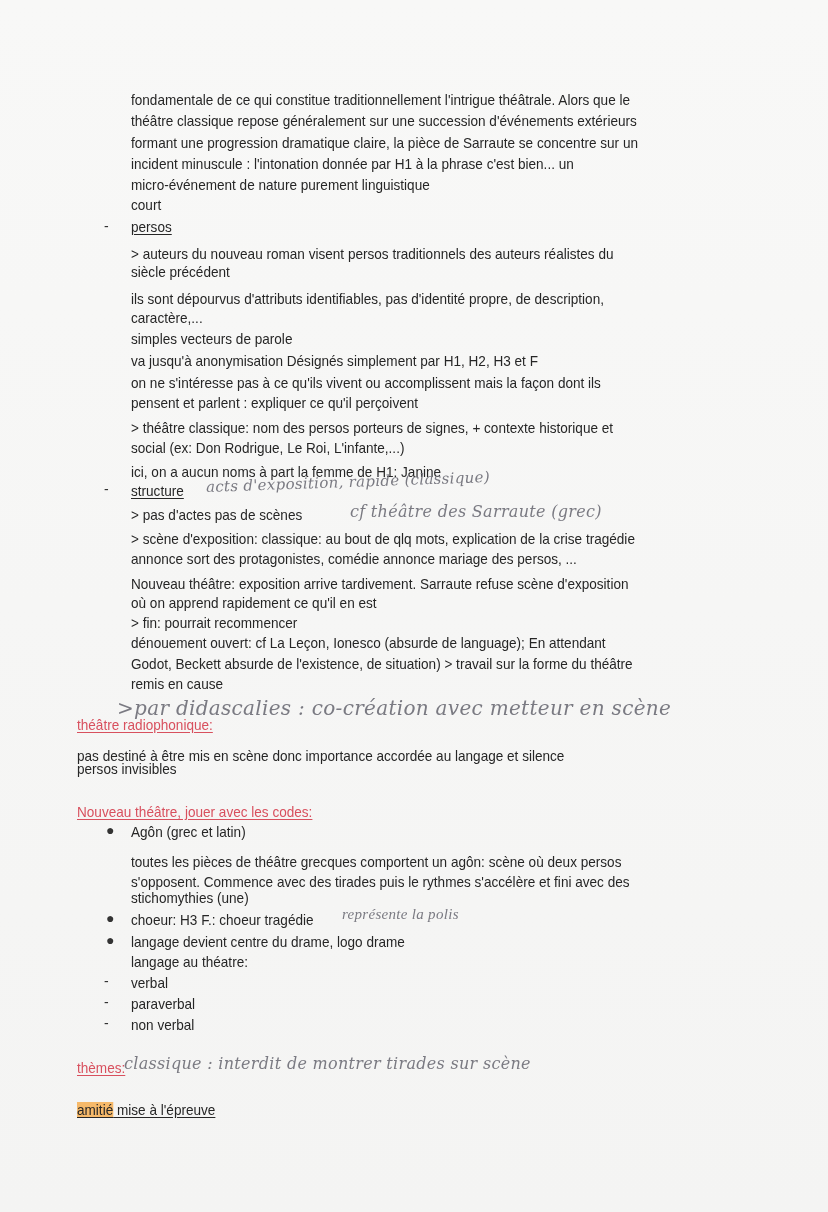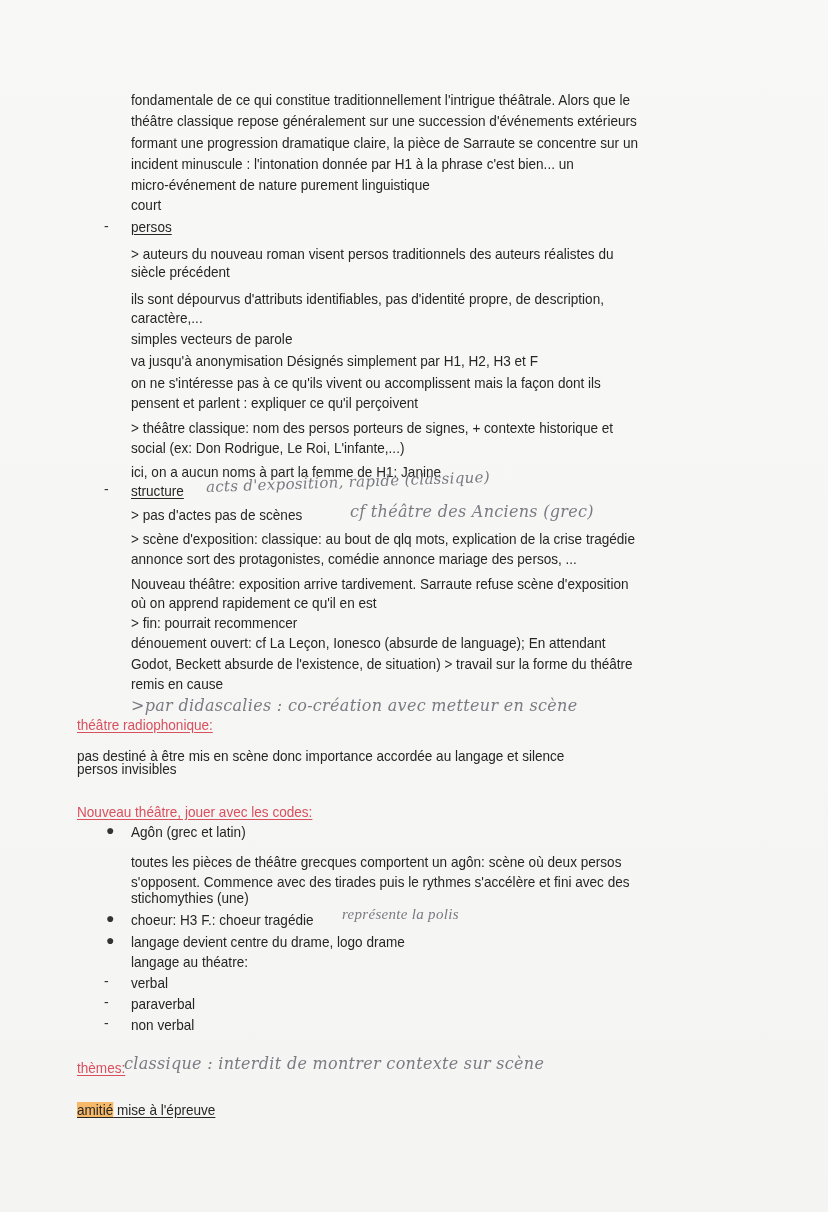--- a/index.html
+++ b/index.html
@@ -59,30 +59,30 @@
   <div class="line" style="left:131px;top:373px;">on ne s'intéresse pas à ce qu'ils vivent ou accomplissent mais la façon dont ils</div>
   <div class="line" style="left:131px;top:393px;">pensent et parlent : expliquer ce qu'il perçoivent</div>
   <div class="line" style="left:131px;top:418px;">&gt; théâtre classique: nom des persos porteurs de signes, + contexte historique et</div>
   <div class="line" style="left:131px;top:438px;">social (ex: Don Rodrigue, Le Roi, L'infante,...)</div>
   <div class="line" style="left:131px;top:462px;"> ici, on a aucun noms à part la femme de H1: Janine</div>
 
   <span class="dash" style="left:104px;top:481px;">-</span>
   <div class="line u" style="left:131px;top:481px;">structure</div>
   <div class="hand" style="left:206px;top:478px;transform:rotate(-2deg);">acts d'exposition, rapide (classique)</div>
   <div class="line" style="left:131px;top:505px;">&gt; pas d'actes pas de scènes</div>
-  <div class="hand" style="left:350px;top:502px;font-size:16px;">cf théâtre des Anciens (grec)</div>
+  <div class="hand" style="left:350px;top:502px;font-size:16px;">cf théâtre des Sarraute (grec)</div>
   <div class="line" style="left:131px;top:529px;">&gt; scène d'exposition: classique: au bout de qlq mots, explication de la crise tragédie</div>
   <div class="line" style="left:131px;top:549px;">annonce sort des protagonistes, comédie annonce mariage des persos, ...</div>
   <div class="line" style="left:131px;top:574px;">Nouveau théâtre: exposition arrive tardivement. Sarraute refuse scène d'exposition</div>
   <div class="line" style="left:131px;top:593px;">où on apprend rapidement ce qu'il en est</div>
   <div class="line" style="left:131px;top:613px;">&gt; fin: pourrait recommencer</div>
   <div class="line" style="left:131px;top:633px;">dénouement ouvert: cf La Leçon, Ionesco (absurde de language);  En attendant</div>
   <div class="line" style="left:131px;top:654px;">Godot, Beckett absurde de l'existence, de situation)  &gt; travail sur la forme du théâtre</div>
   <div class="line" style="left:131px;top:674px;">remis en cause</div>
-  <div class="hand" style="left:131px;top:696px;font-size:16px;">&gt;par didascalies : co-création avec metteur en scène</div>
+  <div class="hand" style="left:117px;top:696px;font-size:20px;">&gt;par didascalies : co-création avec metteur en scène</div>
 
   <div class="line u red" style="left:77px;top:715px;">théâtre radiophonique:</div>
   <div class="line" style="left:77px;top:746px;">pas destiné à être mis en scène donc importance accordée au langage et silence</div>
   <div class="line" style="left:77px;top:759px;">persos invisibles</div>
 
   <div class="line u red" style="left:77px;top:802px;">Nouveau théâtre, jouer avec les codes:</div>
 
   <span class="bullet" style="left:106px;top:822px;">●</span>
   <div class="line" style="left:131px;top:822px;">Agôn (grec et latin)</div>
   <div class="line" style="left:131px;top:852px;">toutes les pièces de théâtre grecques comportent un agôn: scène où deux persos</div>
@@ -99,17 +99,17 @@
 
   <span class="dash" style="left:104px;top:973px;">-</span>
   <div class="line" style="left:131px;top:973px;">verbal</div>
   <span class="dash" style="left:104px;top:994px;">-</span>
   <div class="line" style="left:131px;top:994px;">paraverbal</div>
   <span class="dash" style="left:104px;top:1015px;">-</span>
   <div class="line" style="left:131px;top:1015px;">non verbal</div>
 
 
   <div class="line u red" style="left:77px;top:1058px;">thèmes:</div>
-  <div class="hand" style="left:124px;top:1054px;font-size:16px;">classique : interdit de montrer contexte sur scène</div>
+  <div class="hand" style="left:124px;top:1054px;font-size:16px;">classique : interdit de montrer tirades sur scène</div>
 
   <div class="line u" style="left:77px;top:1100px;"><span class="hl">amitié</span><span> mise à l'épreuve</span></div>
 
 </div>
 
 </body></html>

